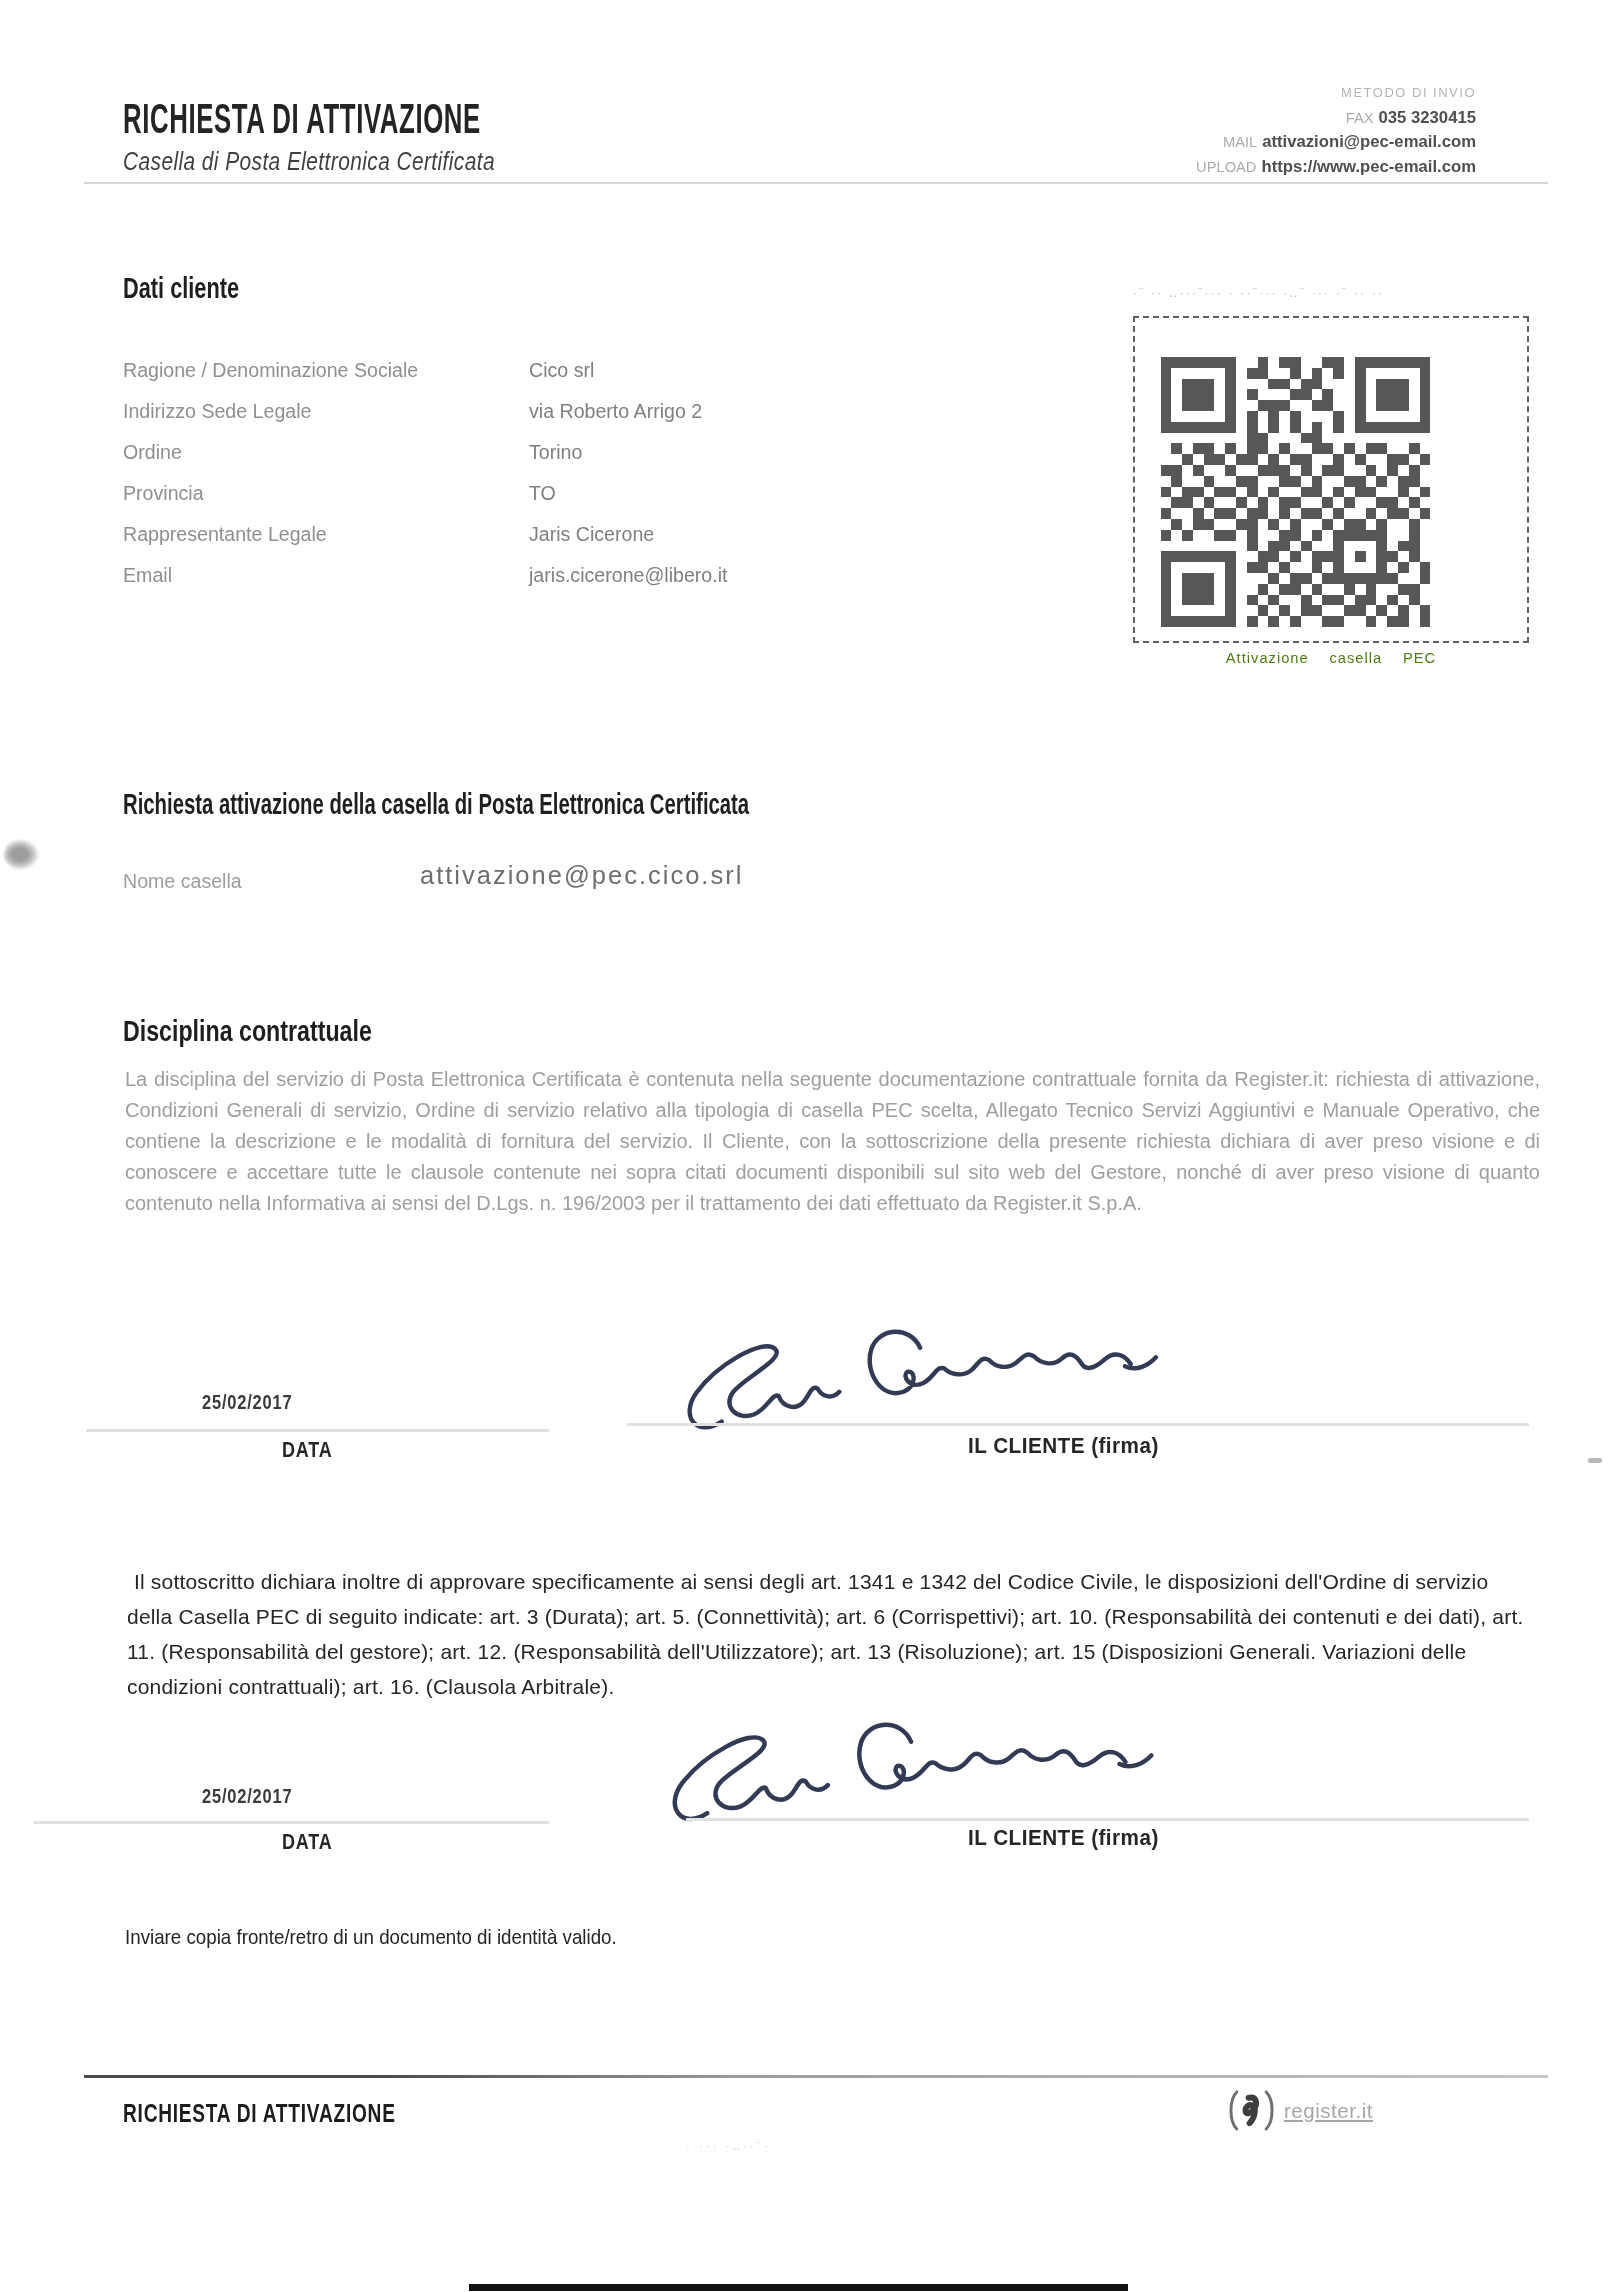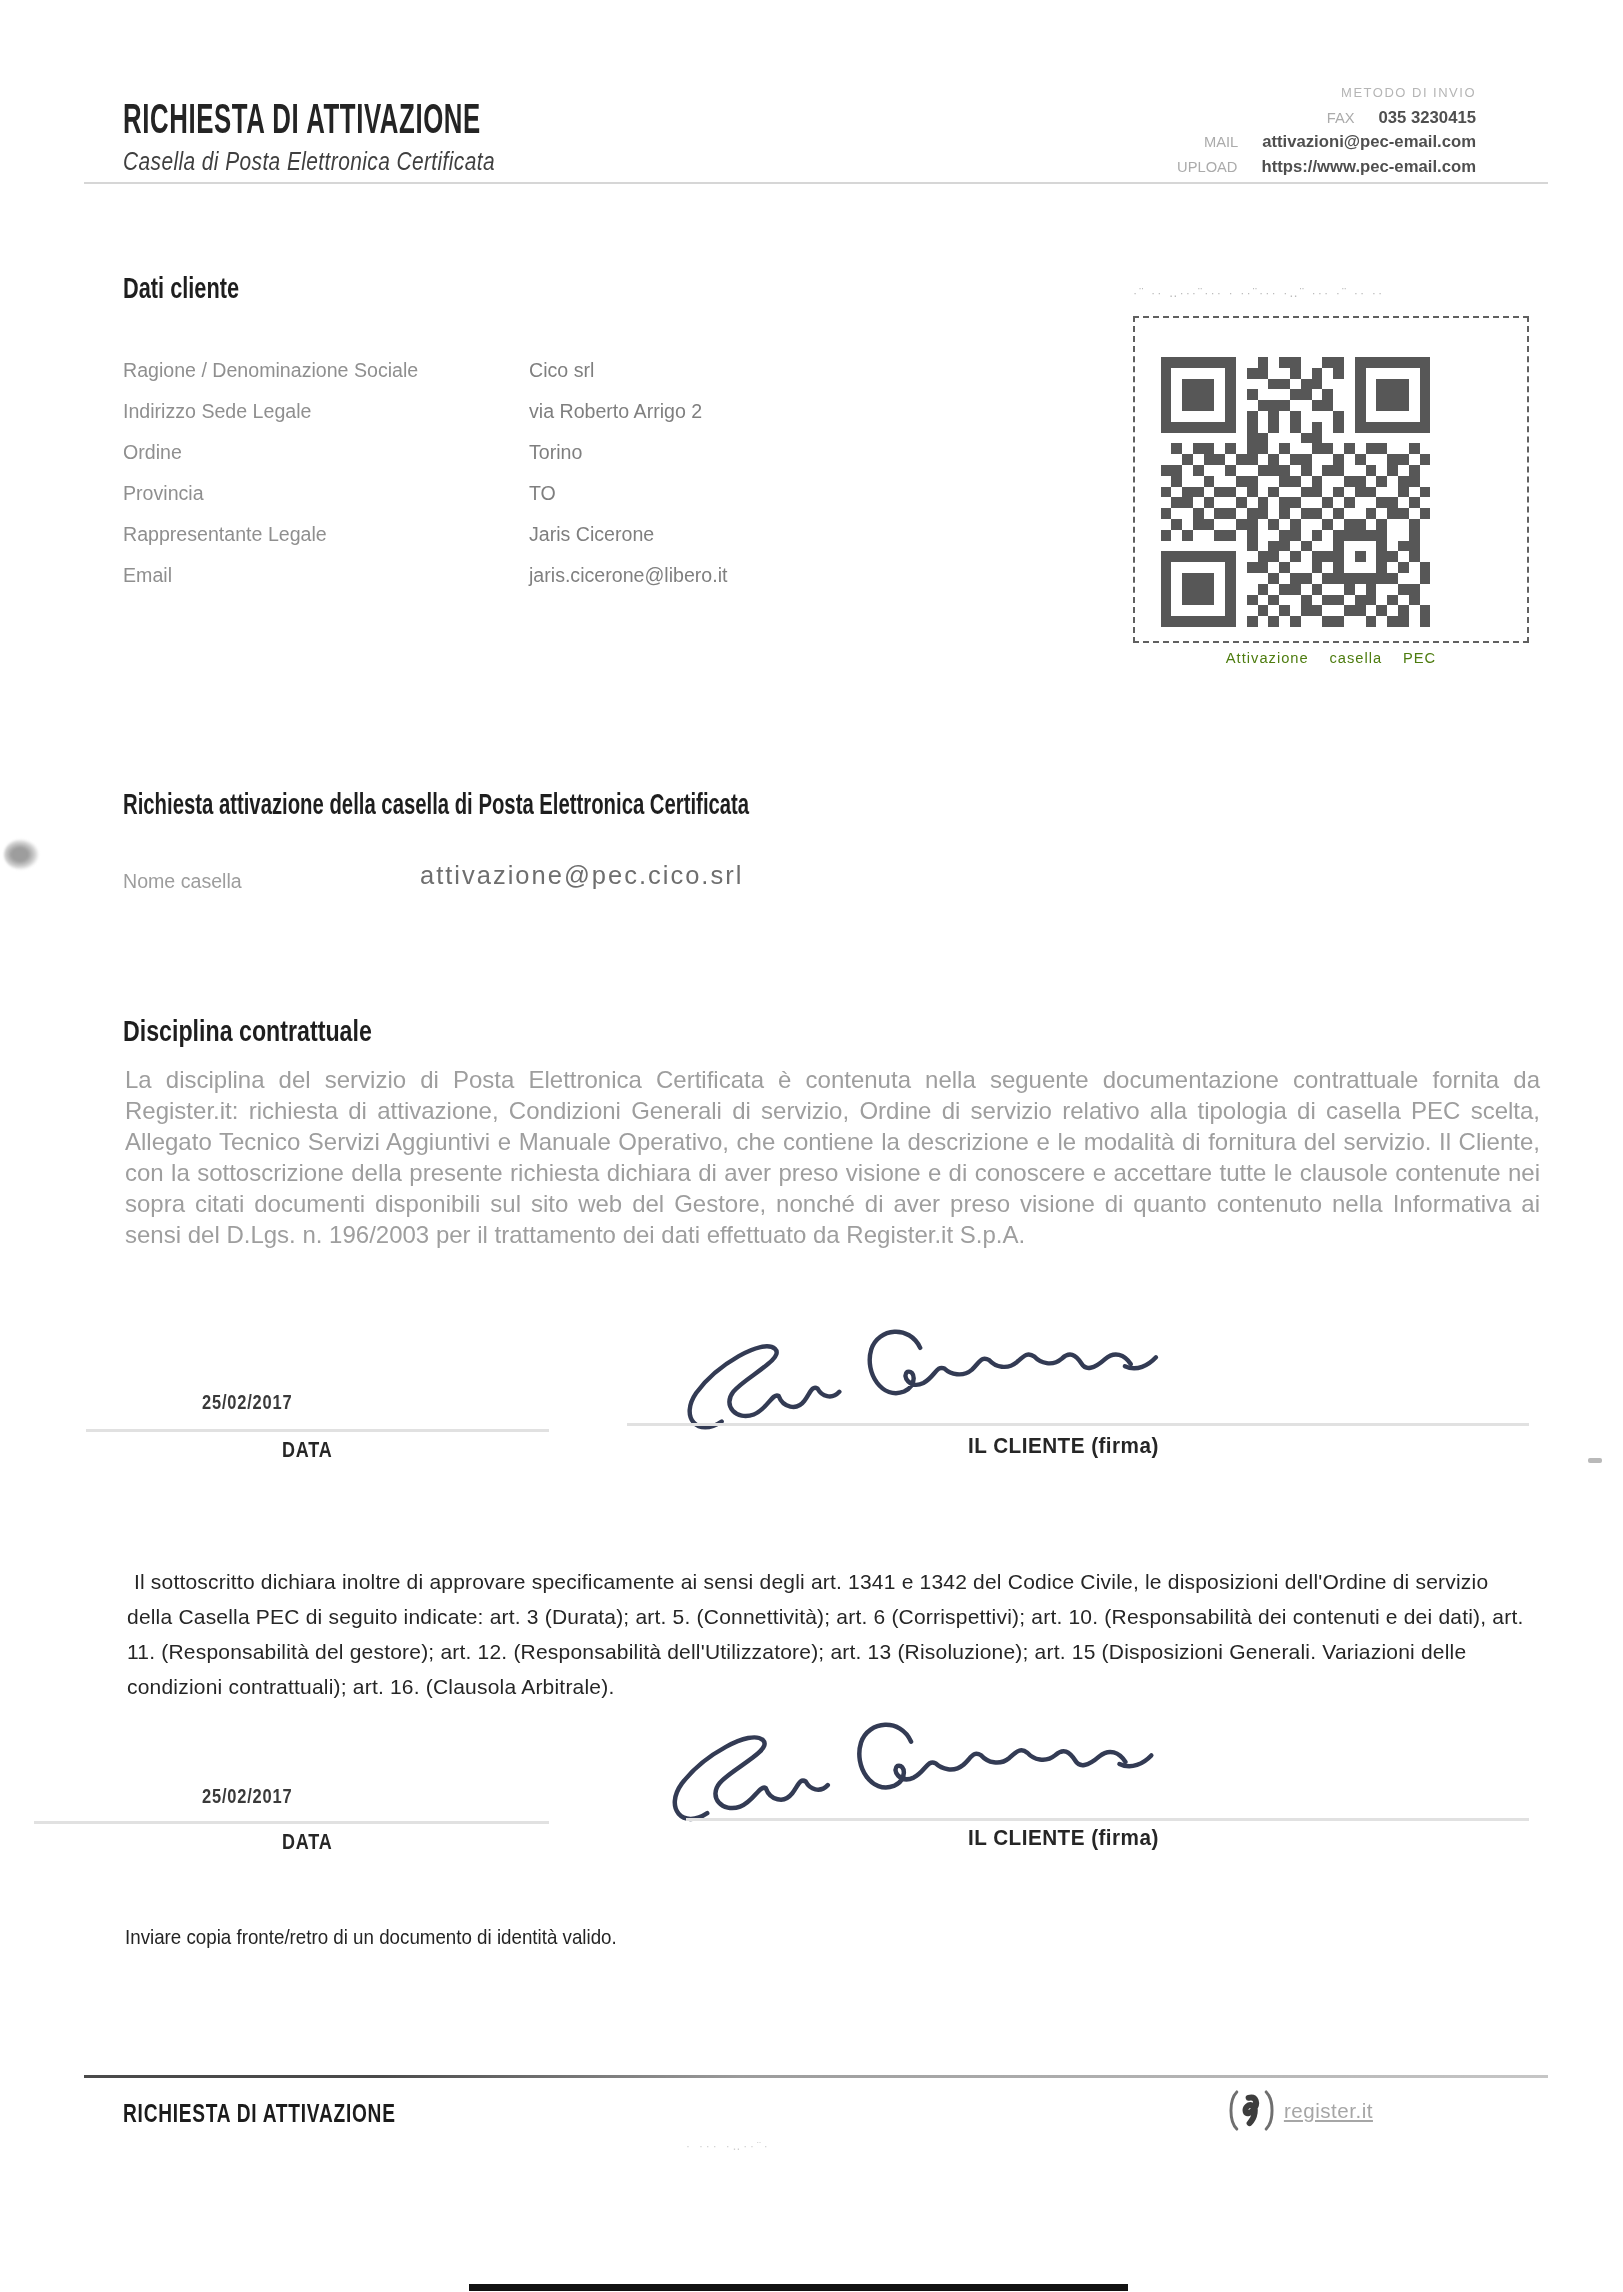--- a/index.html
+++ b/index.html
@@ -9,21 +9,21 @@
   .cond60{transform:scaleX(.60);transform-origin:left top;}
   .cond70{transform:scaleX(.70);transform-origin:left top;}
   .cond75{transform:scaleX(.75);transform-origin:left top;}
   .cond80{transform:scaleX(.80);transform-origin:left top;}
 
   
   .doc-title{left:123px;top:94px;font-size:43px;font-weight:bold;color:#242424;letter-spacing:1px;white-space:nowrap;}
   .doc-subtitle{left:123px;top:147px;font-size:25.5px;font-style:italic;color:#3f3f3f;letter-spacing:0.5px;white-space:nowrap;transform:scaleX(.82);transform-origin:left top;}
   .contact{top:80px;right:147px;text-align:right;font-size:16.7px;line-height:24.5px;color:#4f4f4f;}
   .contact .mlabel{font-size:13px;color:#b5b5b5;letter-spacing:1.5px;filter:blur(0.5px);}
-  .contact .clabel{font-size:14.7px;color:#ababab;margin-right:24px;filter:blur(0.4px);}
+  .contact .clabel{font-size:14.7px;color:#ababab;margin-right:5px;filter:blur(0.4px);}
   .contact .cvalue{font-weight:bold;color:#4f4f4f;margin-top:11px;}
   .rule1{left:84px;top:182px;width:1464px;height:2px;background:#d6d6d6;}
 
   
   .h-sec{font-size:29px;font-weight:bold;color:#1e1e1e;white-space:nowrap;}
 
   
   .rows{left:123px;top:359px;width:961px;font-size:19.6px;color:#8f8f8f;filter:blur(0.2px);}
   .rows .row{display:flex;height:41px;align-items:flex-start;}
   .rows .lab{flex:0 0 406px;}
@@ -36,21 +36,21 @@
   .qm{background:#575757;}
   .qr-caption{left:1133px;top:650px;width:396px;text-align:center;font-size:14.7px;color:#4d7c0f;word-spacing:15.7px;letter-spacing:1px;filter:blur(0.6px);}
 
   
   .h-att{left:123px;top:788px;}
   .nc-label{left:123px;top:870px;font-size:19.6px;color:#9d9d9d;filter:blur(0.4px);}
   .nc-value{left:420px;top:861px;font-size:25.5px;color:#6e6e6e;letter-spacing:2px;filter:blur(0.2px);}
 
   
   .h-dis{left:123px;top:1015px;}
-  .dis-body{left:125px;top:1064px;width:1415px;font-size:24px;line-height:31px;color:#9e9e9e;text-align:justify;filter:blur(0.4px);}
+  .dis-body{left:125px;top:1064px;width:1415px;font-size:20px;line-height:31px;color:#9e9e9e;text-align:justify;filter:blur(0.4px);}
 
   
   .sig-date{font-size:20.6px;font-weight:bold;color:#3a3a3a;letter-spacing:1px;transform:scaleX(.8);transform-origin:left top;}
   .lbl-b{font-size:22.5px;font-weight:bold;color:#262626;letter-spacing:1px;white-space:nowrap;}
   .sig-line{height:2.9px;background:#e1e1e1;}
   .sig-svg{stroke:#333b54;fill:none;stroke-width:4.5;stroke-linecap:round;stroke-linejoin:round;}
 
   
   .app-body{left:127px;top:1564px;width:1404px;font-size:21px;line-height:35px;color:#262626;letter-spacing:0.2px;text-indent:6.9px;}
 

